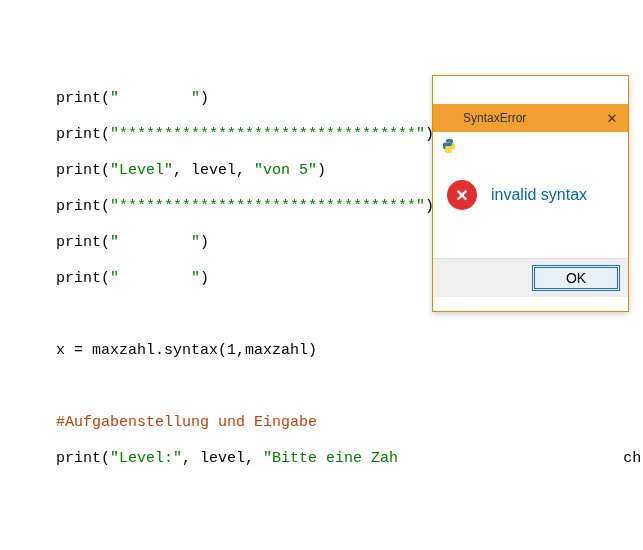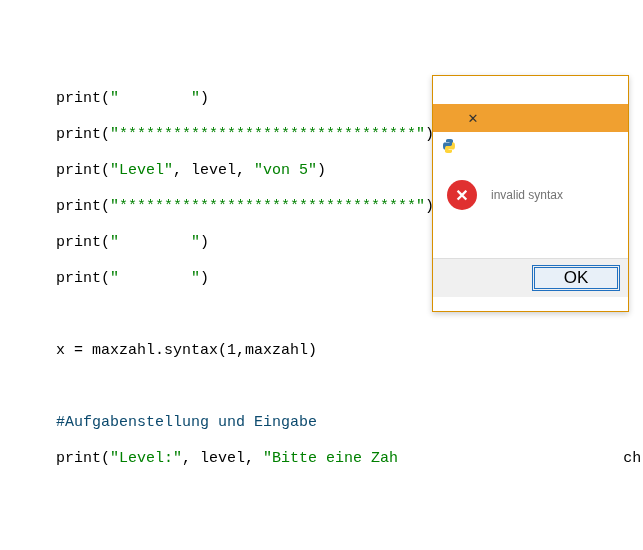--- a/index.html
+++ b/index.html
@@ -12,21 +12,21 @@
     height: 550px;
     overflow: hidden;
     white-space: pre;
   }
   .code-area {
     padding: 4px 0 0 56px;
     line-height: 18px;
   }
   .fn { color: #000000; }
   .str { color: #008000; }
-  .comment { color: #0c4a6e; }
+  .comment { color: #c2410c; }
   .dialog {
     position: absolute;
     left: 432px;
     top: 75px;
     width: 197px;
     background: #fff;
     border: 1px solid #d89000;
     box-shadow: 0 2px 6px rgba(0,0,0,0.2);
     font-family: 'Segoe UI', Tahoma, sans-serif;
     font-size: 12px;
@@ -77,38 +77,38 @@
     margin-right: 14px;
     flex-shrink: 0;
   }
   .err-icon span {
     color: #fff;
     font-weight: bold;
     font-size: 16px;
     font-family: Arial, sans-serif;
   }
   .err-msg {
-    font-size: 12px;
-    color: #737373;
+    font-size: 16px;
+    color: #0369a1;
   }
   .dialog-footer {
     background: #f0f0f0;
     padding: 8px 10px;
     display: flex;
     justify-content: flex-end;
     border-top: 1px solid #ddd;
   }
   .ok-btn {
     width: 84px;
     height: 22px;
     background: #e8f0f8;
     border: 1px solid #2070c0;
     outline: 1px solid #2070c0;
     outline-offset: 1px;
-    font-size: 17px;
+    font-size: 14px;
     cursor: pointer;
     font-family: 'Segoe UI', Tahoma, sans-serif;
   }
 </style>
 </head>
 <body>
 
 
 
 <div class="code-area">
@@ -144,20 +144,21 @@
 </div>
 
 <div class="dialog">
   <div class="dialog-titlebar">
     <span class="py-icon">
       <svg viewBox="0 0 16 16" width="16" height="16">
         <path d="M7 1c-2 0-2 1.5-2 1.5V4h3.5v.6H3.5S2 4.5 2 8s1.5 3.4 1.5 3.4H5V9.5S4.9 8 7 8h3S12 8 12 6V2.5S12 1 9 1H7z" fill="#3776ab"></path>
         <path d="M9 15c2 0 2-1.5 2-1.5V12H7.5v-.6h5S14 11.5 14 8s-1.5-3.4-1.5-3.4H11v1.9S11.1 8 9 8H6S4 8 4 10v3.5S4 15 7 15h2z" fill="#ffd43b"></path>
       </svg>
     </span>
+    <span class="dialog-title">SyntaxError</span>
     <span class="dialog-close">✕</span>
   </div>
   <div class="dialog-body">
     <div class="err-icon"><span>✕</span></div>
     <div class="err-msg">invalid syntax</div>
   </div>
   <div class="dialog-footer">
     <button class="ok-btn">OK</button>
   </div>
 </div>

